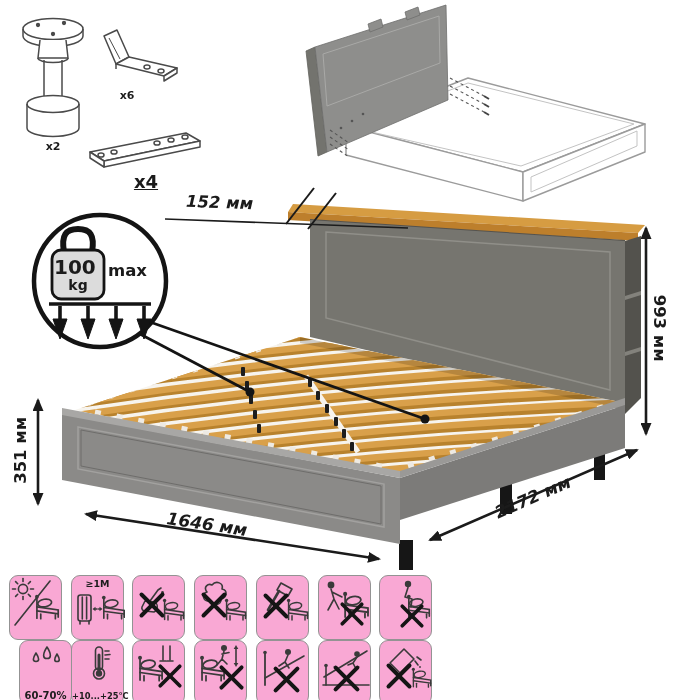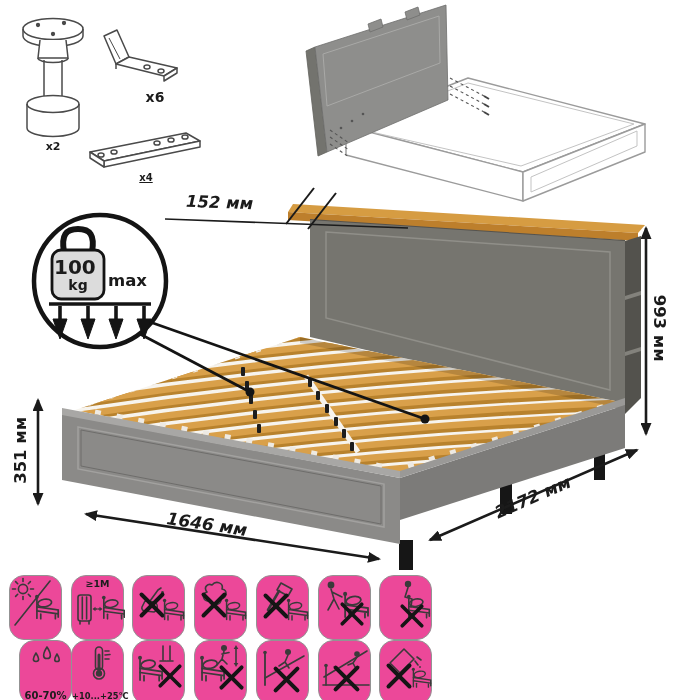--- a/index.html
+++ b/index.html
@@ -4,22 +4,22 @@
 <style>
   html,body{margin:0;padding:0;background:#fff;}
   #page{position:relative;width:700px;height:700px;background:#ffffff;overflow:hidden;
         font-family:"DejaVu Sans", sans-serif;}
   svg{display:block;}
   #art{position:absolute;left:0;top:0;}
   .lbl{position:absolute;font-weight:bold;color:#1b1b1b;line-height:1;white-space:nowrap;}
   .ital{font-style:italic;}
   .ctr{text-align:center;}
   
-  .tile{position:absolute;width:53px;height:65px;border:1.6px solid #939393;border-radius:15px;
-        background:#ec4899;box-sizing:border-box;}
+  .tile{position:absolute;width:53px;height:65px;border:1.6px solid #939393;border-radius:9px;
+        background:#f9a8d4;box-sizing:border-box;}
   .tile svg{position:absolute;left:0;top:0;}
   .pg{stroke:#3a3a3a;stroke-width:1.6;fill:none;stroke-linecap:round;stroke-linejoin:round;}
   .bedg{stroke:#3a3a3a;stroke-width:1.5;fill:none;stroke-linecap:round;}
   .xg{stroke:#151515;stroke-width:3.4;stroke-linecap:round;fill:none;}
   .tile-label{position:absolute;left:0;right:0;font-weight:bold;color:#1d1d1d;text-align:center;}
   .t-top{top:2px;font-size:9.5px;}
   .t-bottom{bottom:3px;font-size:10px;}
 </style>
 </head>
 <body>
@@ -236,32 +236,32 @@
 
   <g stroke="#141414" stroke-width="2.8">
     <line x1="140" y1="334" x2="250" y2="392"></line>
     <line x1="150" y1="322" x2="425" y2="419"></line>
     <circle cx="250" cy="392" r="4.5" fill="#141414" stroke="none"></circle>
     <circle cx="425" cy="419" r="4.5" fill="#141414" stroke="none"></circle>
   </g>
 </svg>
 
 <div class="lbl ctr" style="left:38px;top:141px;width:30px;font-size:11px;">x2</div>
-<div class="lbl ctr" style="left:140px;top:90px;width:30px;font-size:14px;">x6</div>
-<div class="lbl ctr" style="left:131px;top:173px;width:30px;font-size:10px;text-decoration:underline;">x4</div>
+<div class="lbl ctr" style="left:112px;top:90px;width:30px;font-size:11px;">x6</div>
+<div class="lbl ctr" style="left:131px;top:173px;width:30px;font-size:18px;text-decoration:underline;">x4</div>
 
 <div class="lbl ital" style="left:186px;top:195px;font-size:16.5px;transform:rotate(2deg);">152 мм</div>
 <div class="lbl ctr" style="left:616px;top:320px;width:86px;font-size:16.5px;transform:rotate(90deg);">993 мм</div>
 <div class="lbl ctr" style="left:-22px;top:442px;width:86px;font-size:16.5px;transform:rotate(-90deg);">351 мм</div>
 <div class="lbl ctr ital" style="left:152px;top:516px;width:110px;font-size:17px;transform:rotate(8.6deg);">1646 мм</div>
 <div class="lbl ctr ital" style="left:478px;top:489px;width:110px;font-size:17px;transform:rotate(-23.5deg);">2172 мм</div>
 
 <div class="lbl ctr" style="left:54px;top:257px;width:36px;font-size:20px;">100</div>
 <div class="lbl ctr" style="left:54px;top:278px;width:48px;font-size:14px;">kg</div>
-<div class="lbl" style="left:108px;top:263px;font-size:16.5px;margin-top:10px;">max</div>
+<div class="lbl" style="left:108px;top:263px;font-size:16.5px;">max</div>
 
 <svg width="0" height="0" style="position:absolute" aria-hidden="true">
   <defs>
     <symbol id="sym-bed" viewBox="0 0 24 24">
       <circle cx="2.6" cy="2.4" r="1.7" fill="#3a3a3a" stroke="none"></circle>
       <line x1="2.6" y1="3.8" x2="2.6" y2="21.5"></line>
       <ellipse cx="9.5" cy="8" rx="6.2" ry="3.4" transform="rotate(-10 9.5 8)" fill="none"></ellipse>
       <path d="M2.6,11.5 L21.5,14.2 L21.5,20.5" fill="none"></path>
       <path d="M2.6,15 L21.5,17.6" fill="none"></path>
       <line x1="6" y1="17.8" x2="6" y2="22"></line>

